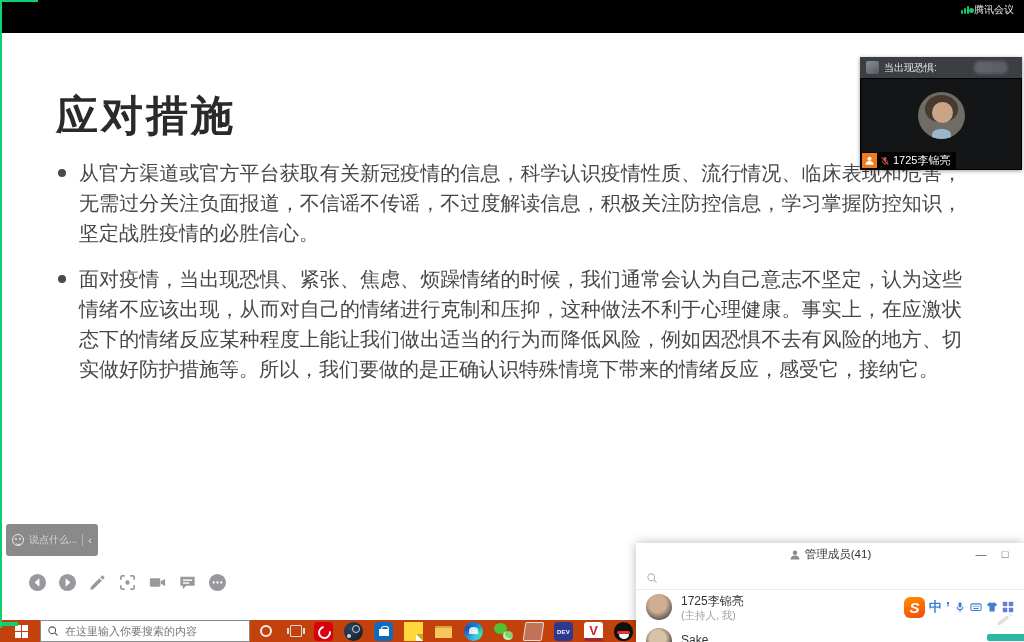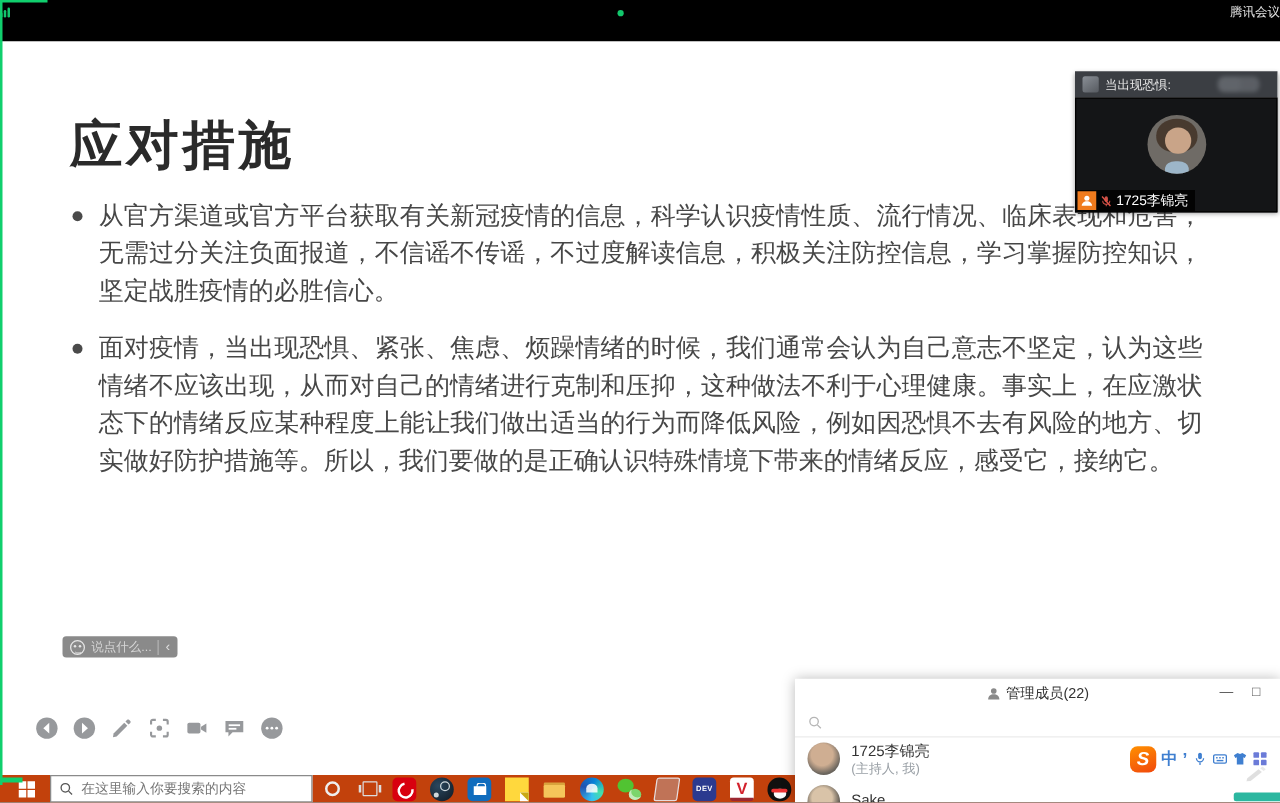--- a/index.html
+++ b/index.html
@@ -2,21 +2,21 @@
 <html><head>
 <meta charset="utf-8">
 <style>
   * { margin:0; padding:0; box-sizing:border-box; }
   html,body { width:1024px; height:642px; background:#000; }
   body { font-family:"Liberation Sans","DejaVu Sans",sans-serif; }
   #screen { position:relative; width:1024px; height:642px; background:#fff; overflow:hidden; }
 
   
   .topbar { position:absolute; left:0; top:0; width:1024px; height:33px; background:#000; z-index:3; }
-  .topbar-title { position:absolute; left:0; right:0; top:3px; height:14px; display:flex; align-items:center; justify-content:space-between; gap:0; color:#e3e3e3; font-size:10px; }
+  .topbar-title { position:absolute; left:0; right:10px; top:3px; height:14px; display:flex; align-items:center; justify-content:flex-end; gap:0; color:#e3e3e3; font-size:10px; }
   .sig { display:flex; align-items:flex-end; gap:1px; height:8px; }
   .sig i { display:block; width:2px; background:#12c76c; border-radius:1px; }
   .sig i:nth-child(1){height:4px;} .sig i:nth-child(2){height:6px;} .sig i:nth-child(3){height:8px;}
   .green-dot { width:5px; height:5px; border-radius:50%; background:#12c76c; }
 
   
   .share-border-left { position:absolute; left:0; top:0; width:2px; height:628px; background:#10cf6d; z-index:20; }
   .share-border-top { position:absolute; left:0; top:0; width:38px; height:2px; background:#10cf6d; z-index:21; }
   .share-border-bottom { position:absolute; left:0; top:622px; width:18px; height:4px; background:#10cf6d; z-index:21; }
 
@@ -38,22 +38,22 @@
   .video-body { position:relative; height:92px; background:#141517; border:1px solid #000; }
   .speaker-avatar { position:absolute; left:57px; top:13px; width:47px; height:47px; border-radius:50%; overflow:hidden; background:#6f6b66; }
   .speaker-avatar::before { content:""; position:absolute; left:14%; top:6%; width:72%; height:58%; background:#483a2f; border-radius:50% 50% 46% 46%; }
   .speaker-avatar::after { content:""; position:absolute; left:29%; top:21%; width:45%; height:46%; background:#c9a488; border-radius:50%; }
   .speaker-shoulder { position:absolute; left:30%; bottom:-4%; width:40%; height:26%; background:#9db6c9; border-radius:45% 45% 0 0; }
   .name-strip { position:absolute; left:0; bottom:0; height:17px; display:flex; align-items:center; background:rgba(0,0,0,.85); padding-right:6px; gap:3px; }
   .host-badge { width:15px; height:15px; background:#f07b1d; display:flex; align-items:center; justify-content:center; margin-left:1px; }
   .name-strip .nm { color:#fff; font-size:11px; }
 
   
-  .chat-bubble { position:absolute; left:6px; top:509px; width:92px; height:17px; border-radius:3px;
-                 background:rgba(118,118,118,.85); display:flex; align-items:center; padding:0 6px; gap:5px; z-index:4;margin-left:44px; }
+  .chat-bubble { position:absolute; left:6px; top:524px; width:92px; height:32px; border-radius:3px;
+                 background:rgba(118,118,118,.85); display:flex; align-items:center; padding:0 6px; gap:5px; z-index:4; }
   .smiley { width:12px; height:12px; border:1.2px solid #e6e6e6; border-radius:50%; position:relative; flex:none; }
   .smiley::before { content:""; position:absolute; left:2px; top:3px; width:2px; height:2px; background:#e6e6e6; border-radius:50%; box-shadow:4px 0 0 #e6e6e6; }
   .smiley::after { content:""; position:absolute; left:2.5px; top:6.5px; width:5px; height:2.5px; border-bottom:1.2px solid #e6e6e6; border-radius:0 0 5px 5px; }
   .chat-text { color:#d6d6d6; font-size:10px; white-space:nowrap; overflow:hidden; flex:1; }
   .chat-divider { width:1px; height:12px; background:rgba(255,255,255,.35); flex:none; }
   .chat-collapse { color:#e0e0e0; font-size:11px; flex:none; }
 
   
   .anno-bar { position:absolute; left:28px; top:573px; display:flex; gap:11px; z-index:4; }
   .anno-btn { width:19px; height:19px; display:flex; align-items:center; justify-content:center; cursor:pointer; }
@@ -271,21 +271,21 @@
       <span class="tb-ic ic-partial"></span>
     </div>
   </div>
 
   <div class="member-panel">
     <div class="mp-titlebar">
       <svg viewBox="0 0 16 16">
           <circle cx="8" cy="5" r="3" fill="#8a8a8a"></circle>
           <path d="M2 14c0-3.3 2.7-5.4 6-5.4s6 2.1 6 5.4z" fill="#8a8a8a"></path>
         </svg>
-      <span class="mp-title">管理成员(22)</span>
+      <span class="mp-title">管理成员(41)</span>
       <span class="mp-min">—</span>
       <span class="mp-max">□</span>
     </div>
     <div class="mp-search">
       <svg viewBox="0 0 16 16">
           <circle cx="7" cy="7" r="4.5" fill="none" stroke="#b5b5b5" stroke-width="1.4"></circle>
           <line x1="10.5" y1="10.5" x2="14.2" y2="14.2" stroke="#b5b5b5" stroke-width="1.4"></line>
         </svg>
     </div>
     <div class="member-row">

